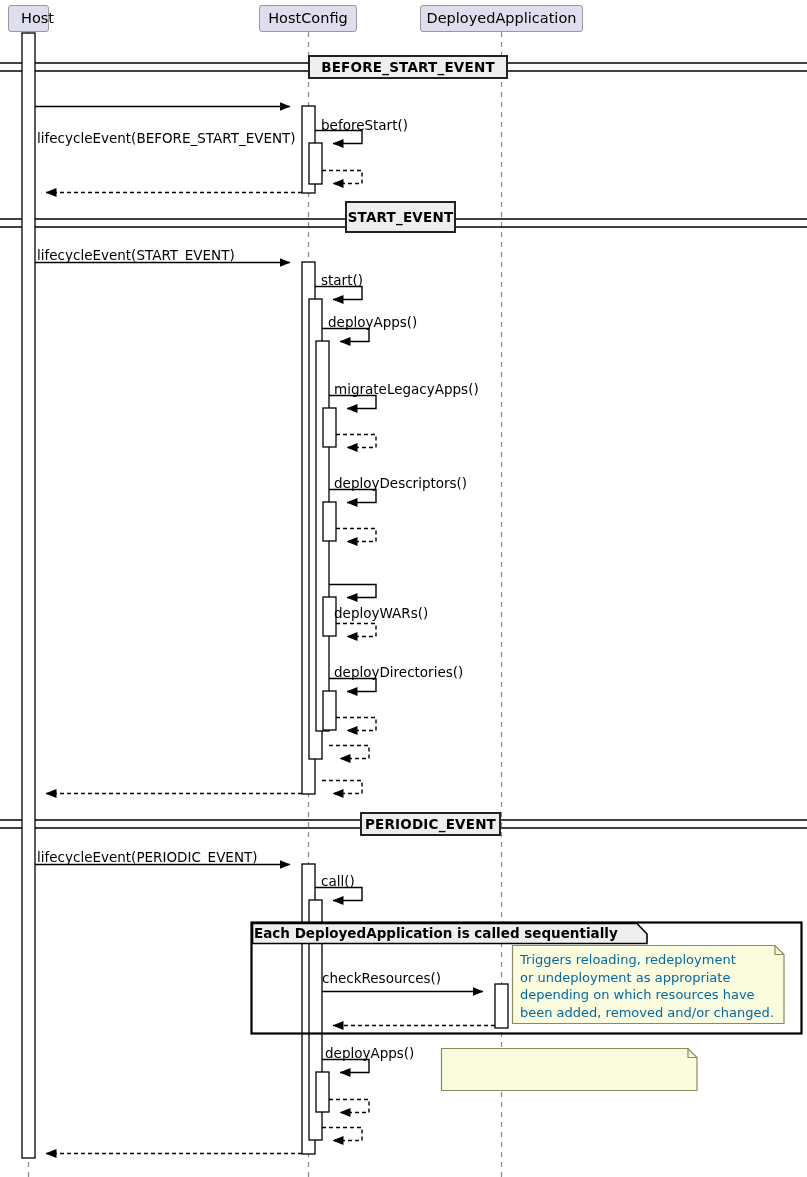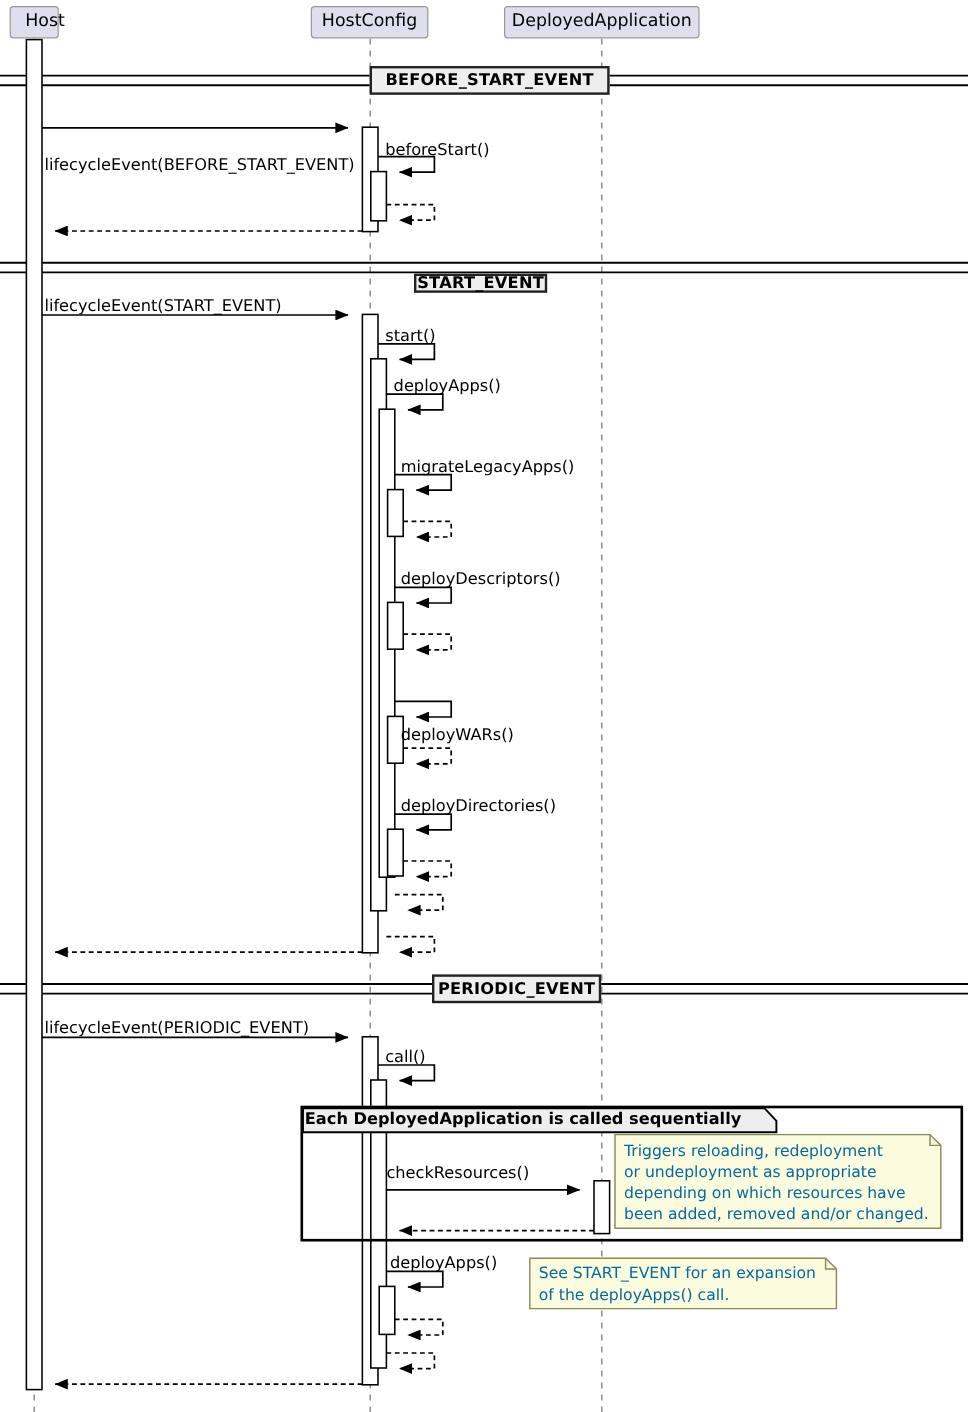--- a/index.html
+++ b/index.html
@@ -174,21 +174,21 @@
   <div class="lifeline-box" style="left:259px;top:5px;width:98px;height:27px;">
     <span>HostConfig</span>
   </div>
   <div class="lifeline-box" style="left:420px;top:5px;width:163px;height:27px;">
     <span>DeployedApplication</span>
   </div>
 
   <div class="divider-label" style="left:308px;top:55px;width:200px;height:24px;">
     <span>BEFORE_START_EVENT</span>
   </div>
-  <div class="divider-label" style="left:345px;top:228px;width:111px;height:16px;">
+  <div class="divider-label" style="left:345px;top:201px;width:111px;height:32px;">
     <span>START_EVENT</span>
   </div>
   <div class="divider-label" style="left:330px;top:812px;width:141px;height:24px;margin-left:30px;">
     <span>PERIODIC_EVENT</span>
   </div>
 
   <div class="msg-label" style="left:37px;top:93px;margin-top:39px;">lifecycleEvent(BEFORE_START_EVENT)</div>
   <div class="msg-label" style="left:321px;top:119px;">beforeStart()</div>
 
   <div class="msg-label" style="left:37px;top:249px;">lifecycleEvent(START_EVENT)</div>
@@ -203,15 +203,14 @@
   <div class="msg-label" style="left:321px;top:875px;">call()</div>
   <div class="msg-label" style="left:322px;top:972px;">checkResources()</div>
   <div class="msg-label" style="left:325px;top:1047px;">deployApps()</div>
 
   <div class="group-label" style="left:253px;top:924px;width:384px;height:19px;background:transparent;">
     <span>Each DeployedApplication is called sequentially</span>
   </div>
 
   <div class="note-text" style="left:520px;top:951px;"><span>Triggers reloading, redeployment</span><br><span>or undeployment as appropriate</span><br><span>depending on which resources have</span><br><span>been added, removed and/or changed.</span></div>
 
-  <div class="note-text" style="left:449px;top:1053px;"><span>See START_EVENT for an expansion</span><br><span>of the deployApps() call.</span></div>
 
 </div>
 
 </body></html>

